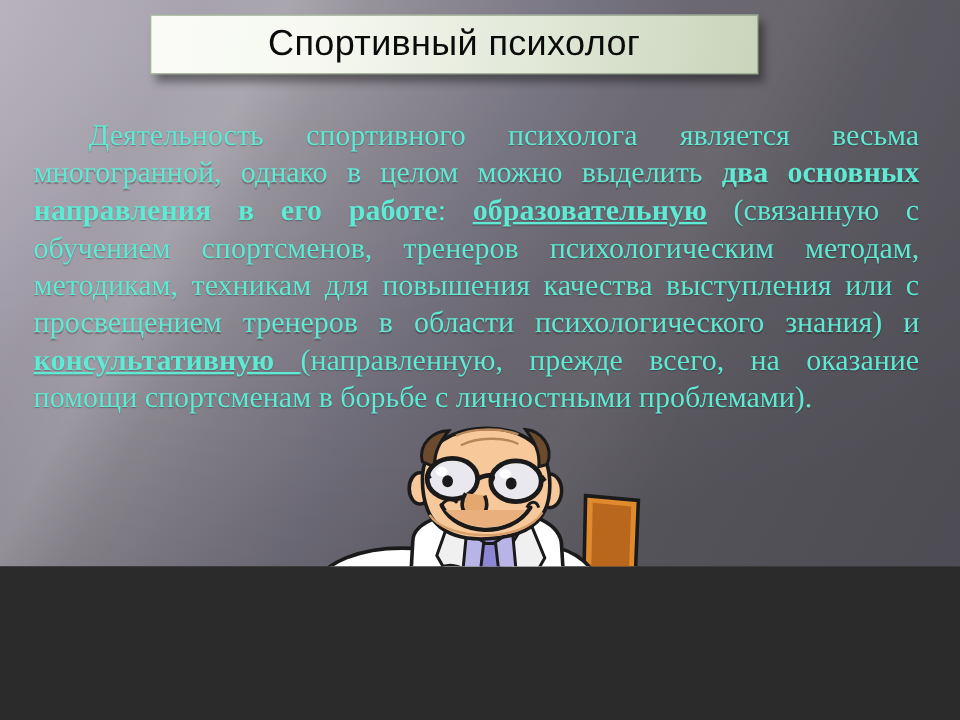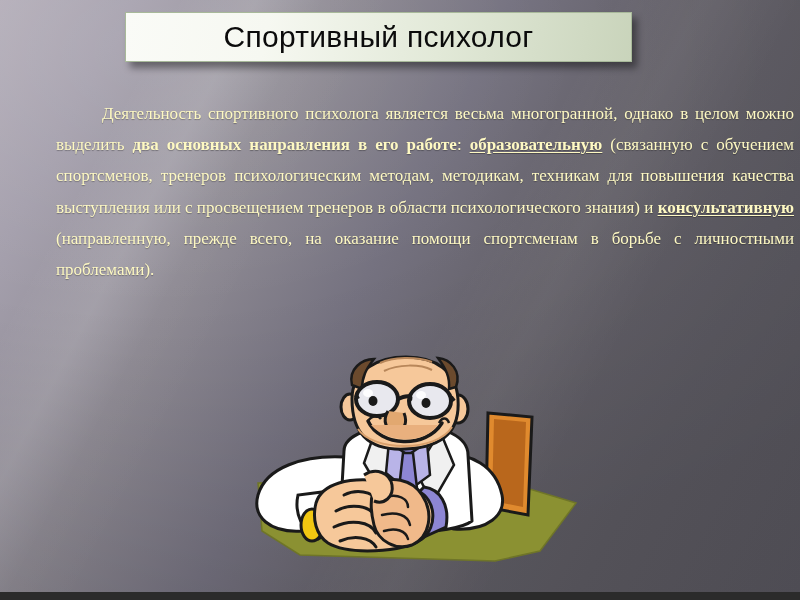--- a/index.html
+++ b/index.html
@@ -4,21 +4,21 @@
 <title>Спортивный психолог</title>
 <style>
   html, body {
     margin: 0;
     padding: 0;
     background: #2b2b2b;
   }
   .slide {
     position: relative;
     width: 800px;
-    height: 592px;
+    height: 472px;
     overflow: hidden;
     font-family: "Liberation Serif", "DejaVu Serif", serif;
     background: #6a6770;
   }
 
   
   .bg-base {
     position: absolute;
     inset: 0;
     background:
@@ -82,27 +82,27 @@
     font-family: "Liberation Sans", "DejaVu Sans", sans-serif;
     font-size: 30px;
     color: #0b0b0b;
     letter-spacing: 0.3px;
     white-space: nowrap;
   }
 
   
   .body-text {
     position: absolute;
-    left: 56px;
+    left: 28px;
     top: 98px;
     width: 738px;
     text-align: justify;
     text-justify: inter-word;
-    color: #fef9c3;
-    font-size: 17px;
+    color: #5eead4;
+    font-size: 25px;
     line-height: 31.2px;
     text-indent: 46px;
     text-shadow: 0 1px 1px rgba(0,0,0,0.30);
     z-index: 5;
   }
   .body-text b { font-weight: bold; }
   .bu { font-weight: bold; text-decoration: underline; text-underline-offset: 2px; }
 
   
   .cartoon {

